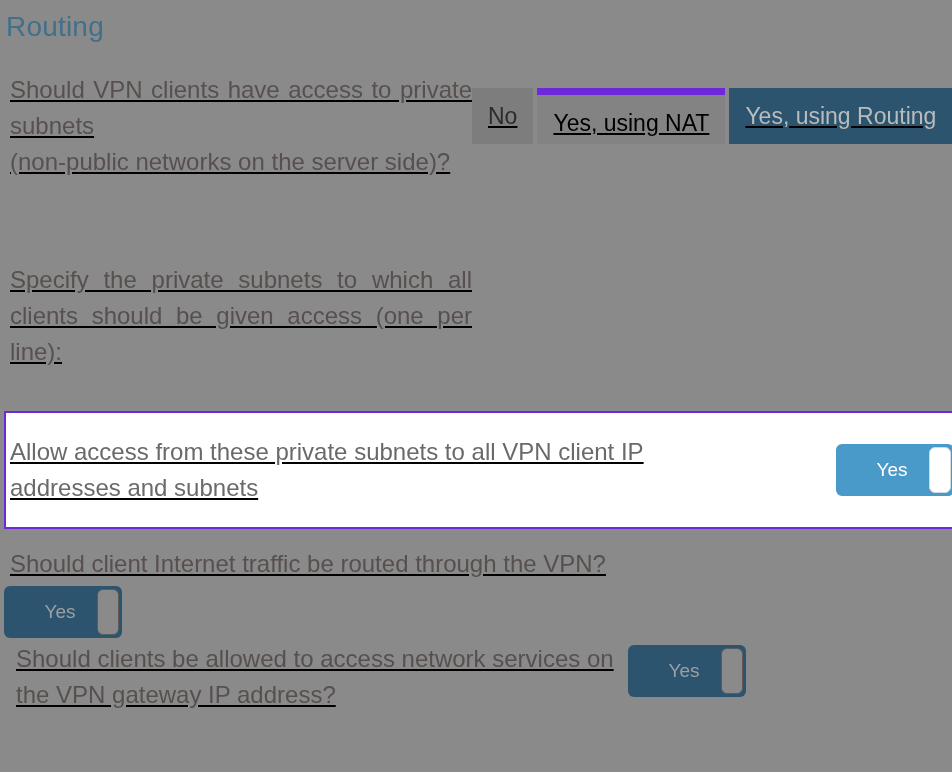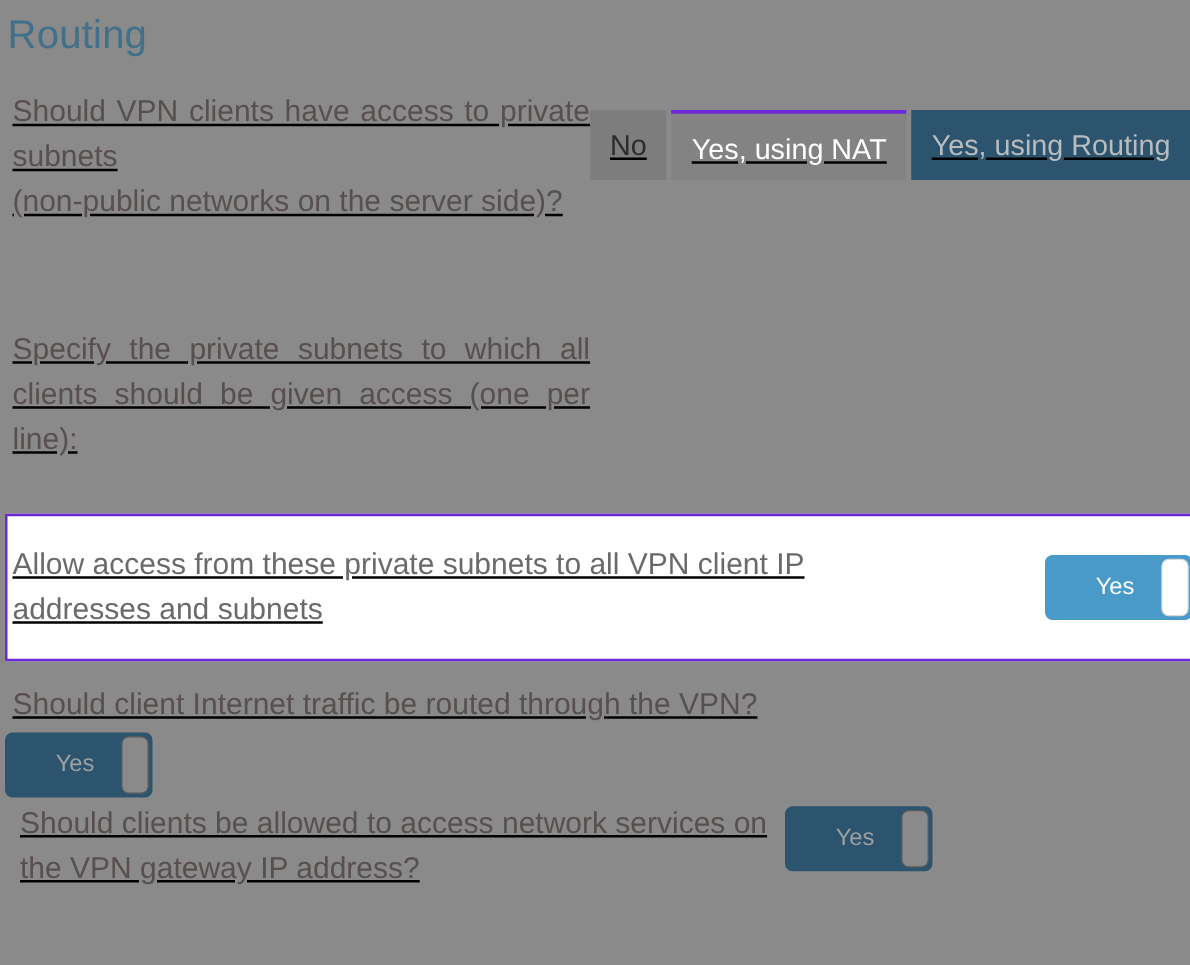--- a/index.html
+++ b/index.html
@@ -20,21 +20,21 @@
     inset: 0;
     width: 952px;
     height: 772px;
   }
 
   
   .section-title {
     position: absolute;
     left: 6px;
     top: 6px;
-    font-size: 32px;
+    font-size: 28px;
     font-weight: 400;
     color: #41708b;
     letter-spacing: 0.2px;
     line-height: 42px;
   }
 
   
   .row {
     position: absolute;
     left: 4px;
@@ -94,22 +94,22 @@
   }
   .seg-btn.plain-dark {
     background: #7d7d7d;
     color: #2c2c2c;
     margin-right: 4px;
     min-width: 53px;
     text-align: center;
   }
   .seg-btn.plain {
     background: #838383;
-    color: #ffffff;
-    border-top: 3px solid #6d28d9;
+    color: #000000;
+    border-top: 7px solid #6d28d9;
     margin-right: 4px;
   }
   .seg-btn.active {
     background: #2d546e;
     color: #b9bcbd;
   }
 
   
   #row-subnets {
     top: 262px;

